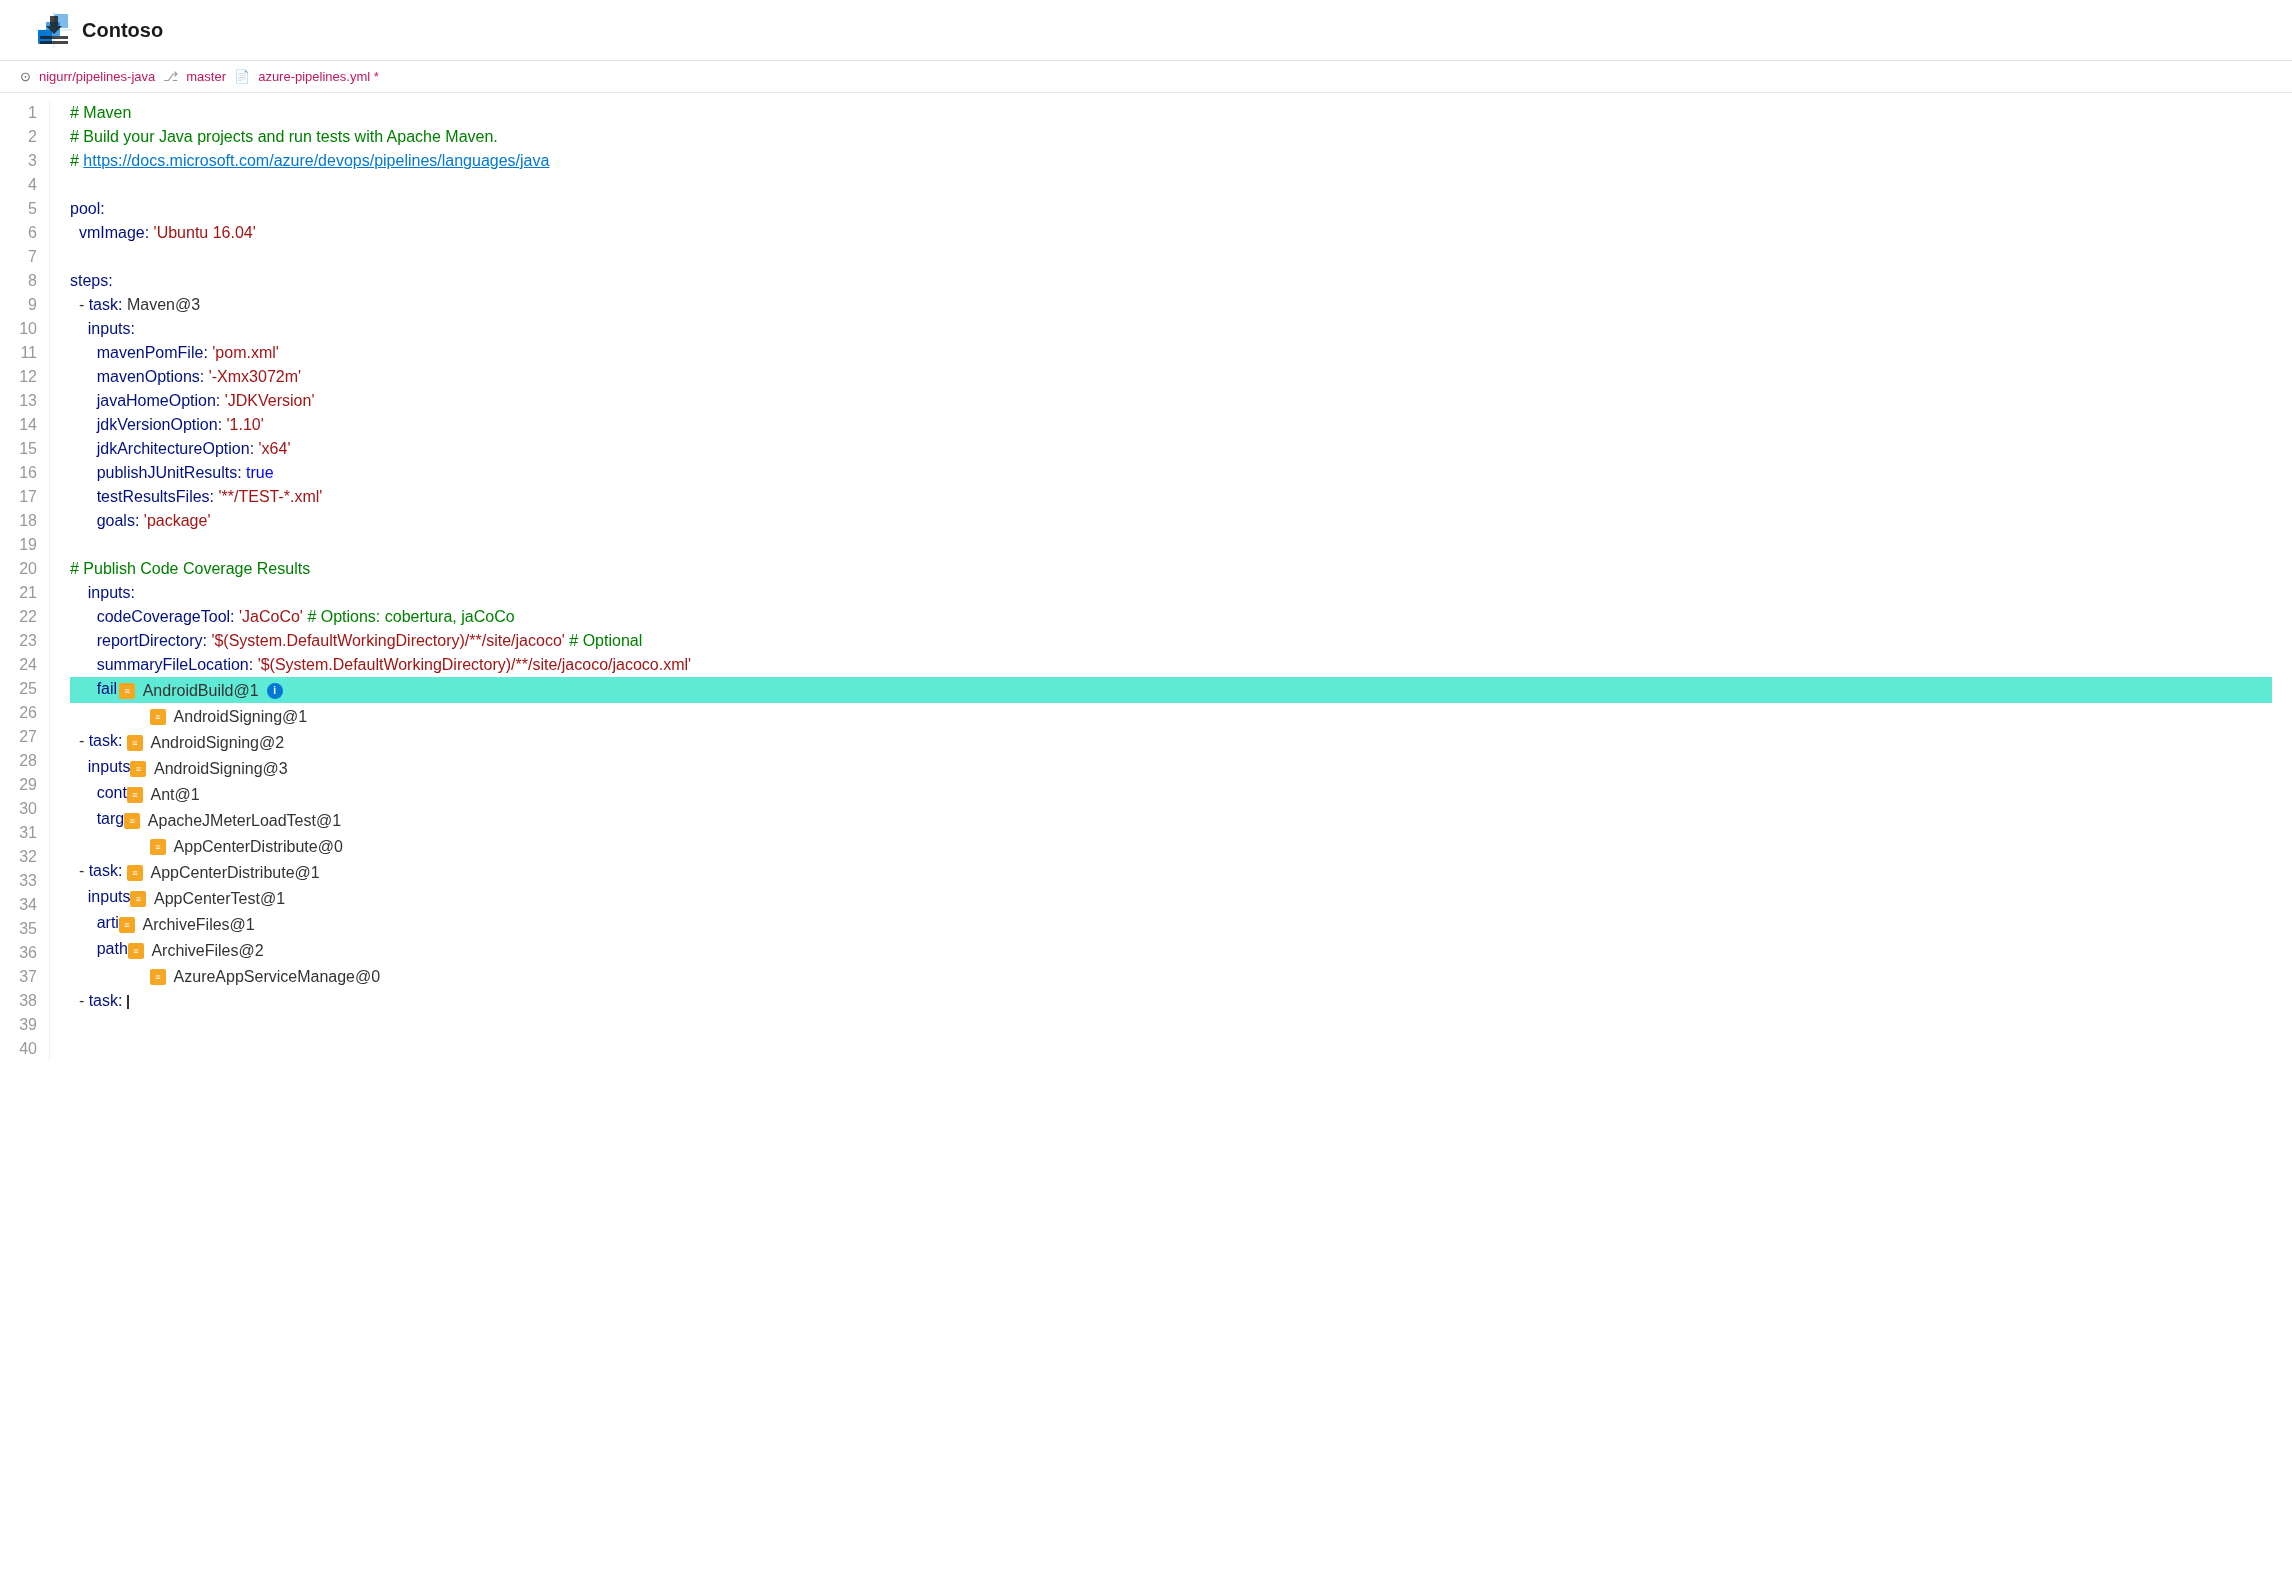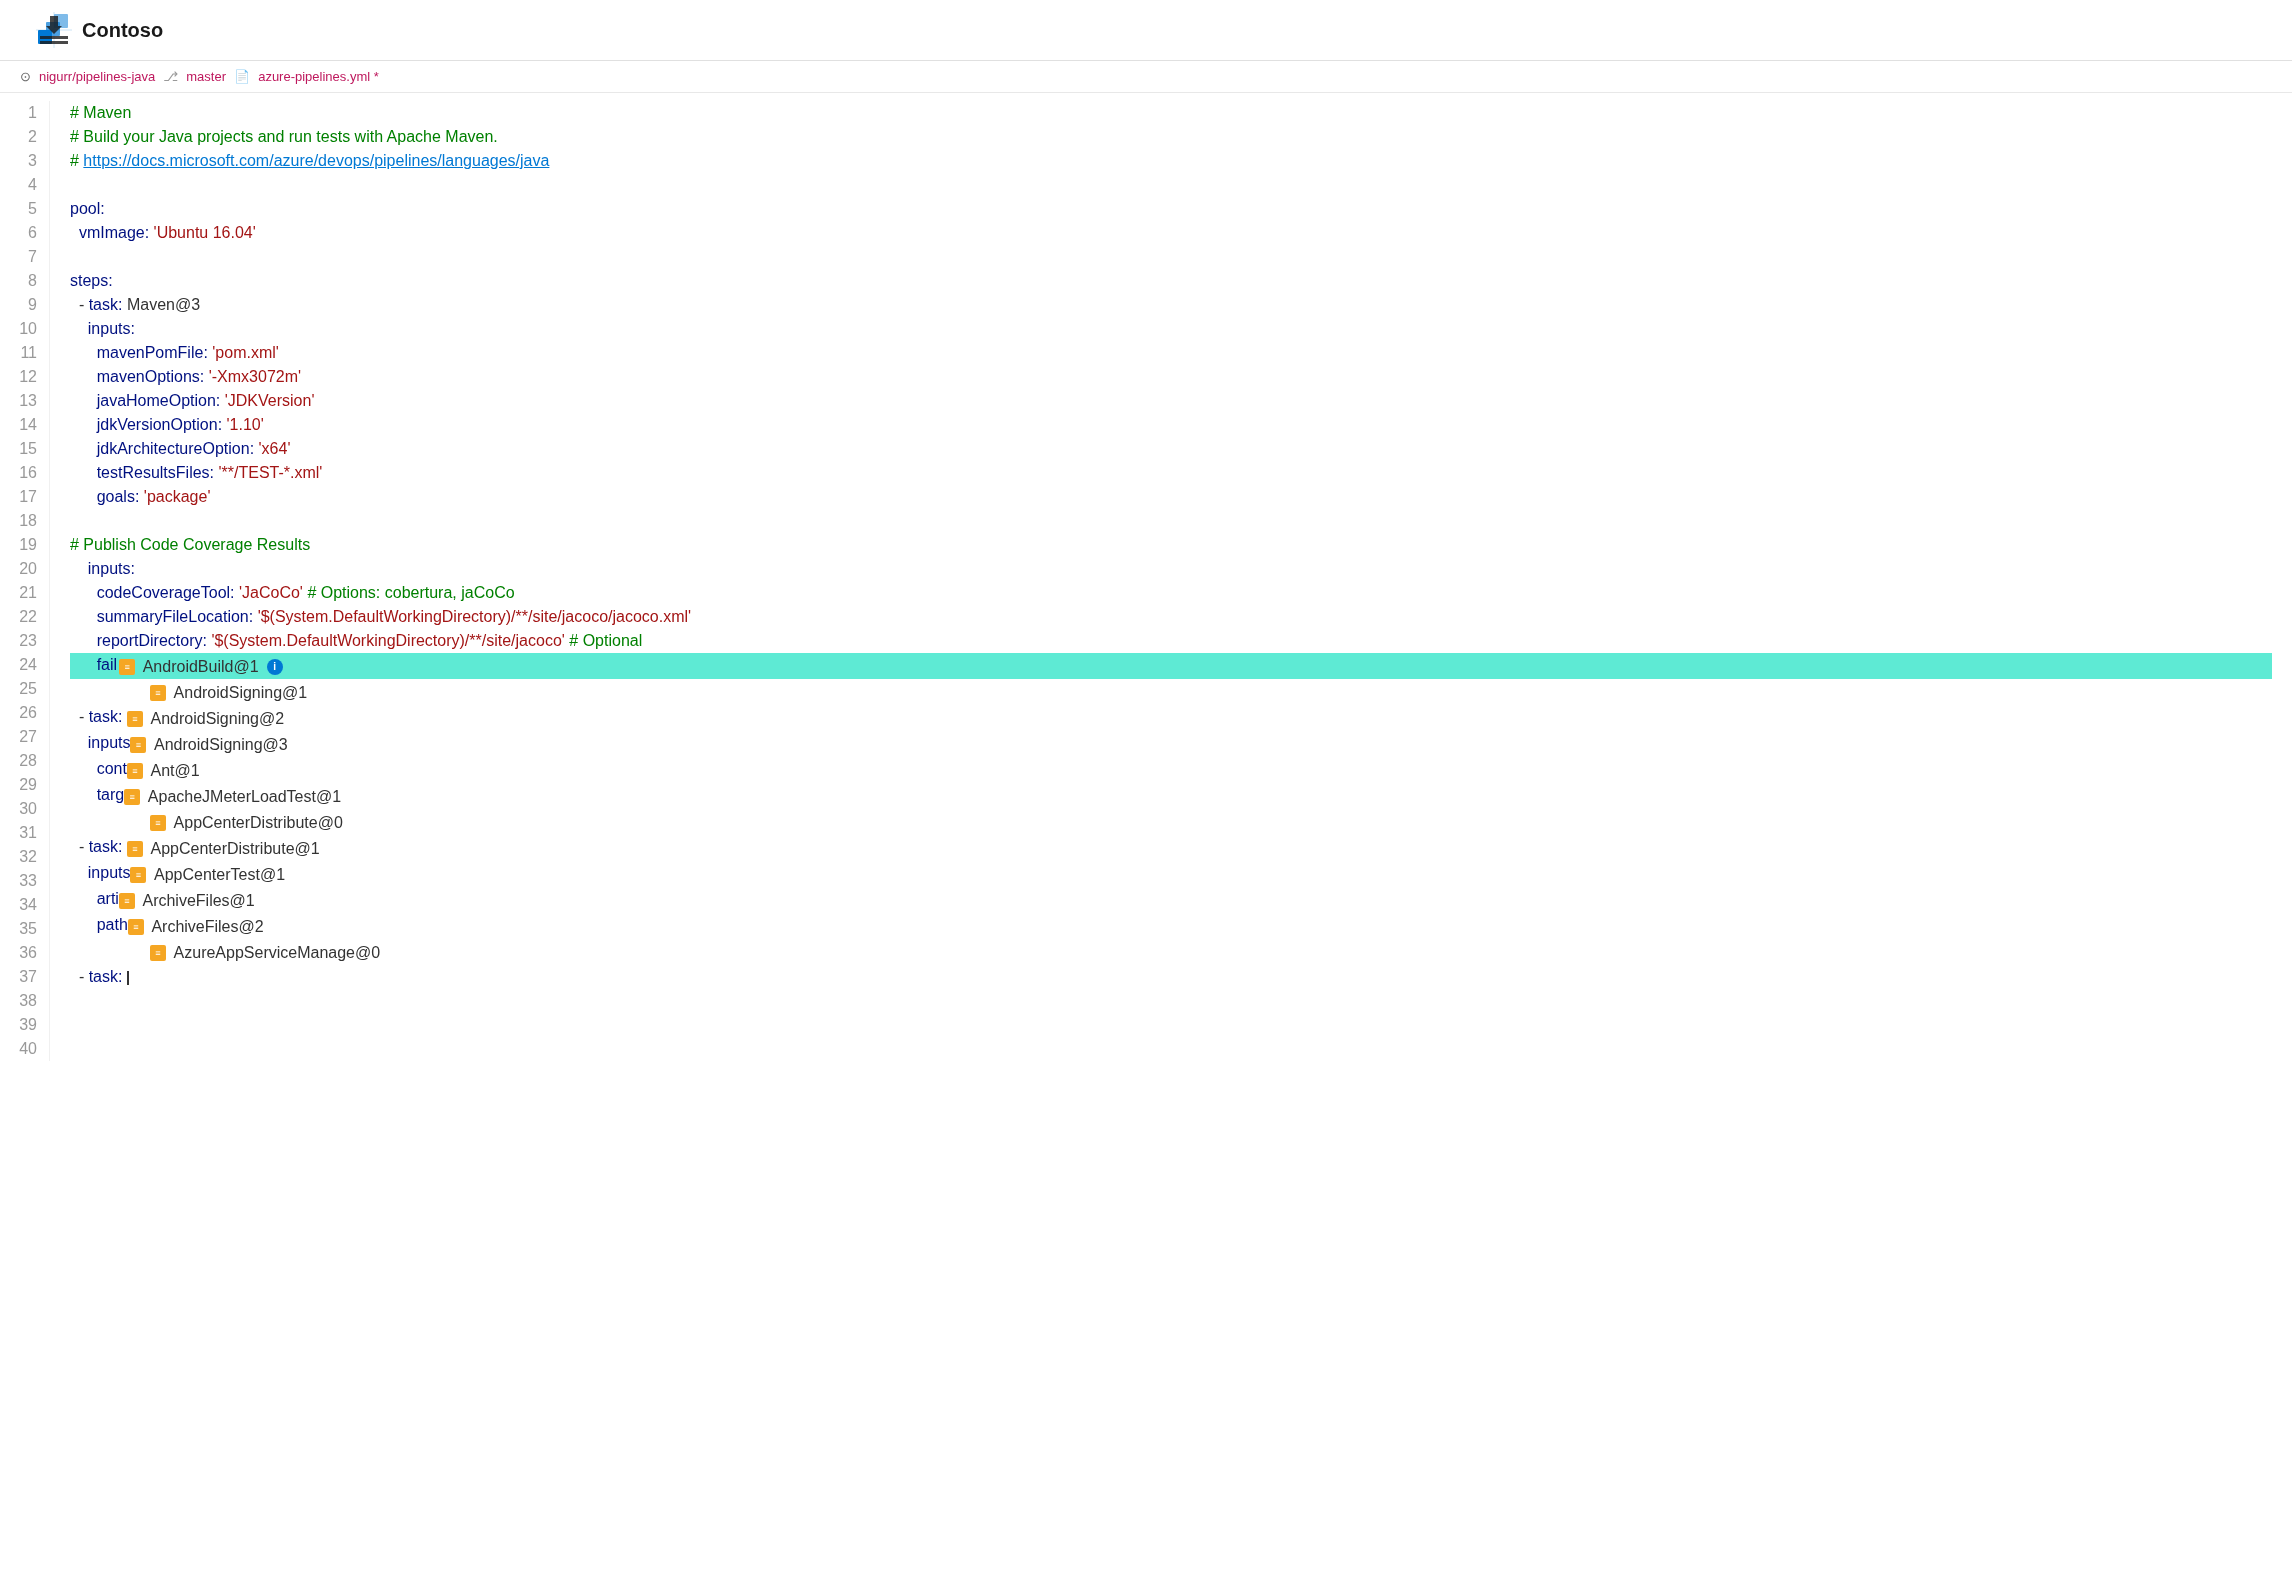--- a/index.html
+++ b/index.html
@@ -205,38 +205,39 @@
     <span class="code-line">      <span class="key">mavenPomFile:</span> <span class="string">'pom.xml'</span></span>
 
     <span class="code-line">      <span class="key">mavenOptions:</span> <span class="string">'-Xmx3072m'</span></span>
 
     <span class="code-line">      <span class="key">javaHomeOption:</span> <span class="string">'JDKVersion'</span></span>
 
     <span class="code-line">      <span class="key">jdkVersionOption:</span> <span class="string">'1.10'</span></span>
 
     <span class="code-line">      <span class="key">jdkArchitectureOption:</span> <span class="string">'x64'</span></span>
 
+    <span class="code-line">      <span class="key">publishJUnitResults:</span> <span class="bool">true</span></span>
 
     <span class="code-line">      <span class="key">testResultsFiles:</span> <span class="string">'**/TEST-*.xml'</span></span>
 
     <span class="code-line">      <span class="key">goals:</span> <span class="string">'package'</span></span>
 
     <span class="code-line"> </span>
 
     <span class="code-line"><span class="comment"># Publish Code Coverage Results</span></span>
 
 
 
     <span class="code-line">    <span class="key">inputs:</span></span>
 
     <span class="code-line">      <span class="key">codeCoverageTool:</span> <span class="string">'JaCoCo'</span> <span class="comment"># Options: cobertura, jaCoCo</span></span>
 
+    <span class="code-line">      <span class="key">reportDirectory:</span> <span class="string">'$(System.DefaultWorkingDirectory)/**/site/jacoco'</span> <span class="comment"># Optional</span></span>
+
     <span class="code-line">      <span class="key">summaryFileLocation:</span> <span class="string">'$(System.DefaultWorkingDirectory)/**/site/jacoco/jacoco.xml'</span></span>
-
-    <span class="code-line">      <span class="key">reportDirectory:</span> <span class="string">'$(System.DefaultWorkingDirectory)/**/site/jacoco'</span> <span class="comment"># Optional</span></span>
 
     <span class="code-line line-selected">      <span class="key">fail</span><span style="display:inline-flex;align-items:center;gap:4px;margin-left:2px;"><span class="task-icon">≡</span> AndroidBuild@1</span><span class="info-icon" style="display:inline-flex;margin-left:8px;">i</span></span>
 
     <span class="code-line" style="padding-left: 80px;"><span style="display:inline-flex;align-items:center;gap:4px;"><span class="task-icon">≡</span> AndroidSigning@1</span></span>
 
     <span class="code-line">  - <span class="key">task:</span> <span style="display:inline-flex;align-items:center;gap:4px;"><span class="task-icon">≡</span> AndroidSigning@2</span></span>
 
     <span class="code-line">    <span class="key">inputs</span><span style="display:inline-flex;align-items:center;gap:4px;"><span class="task-icon">≡</span> AndroidSigning@3</span></span>
 
     <span class="code-line">      <span class="key">cont</span><span style="display:inline-flex;align-items:center;gap:4px;"><span class="task-icon">≡</span> Ant@1</span></span>

